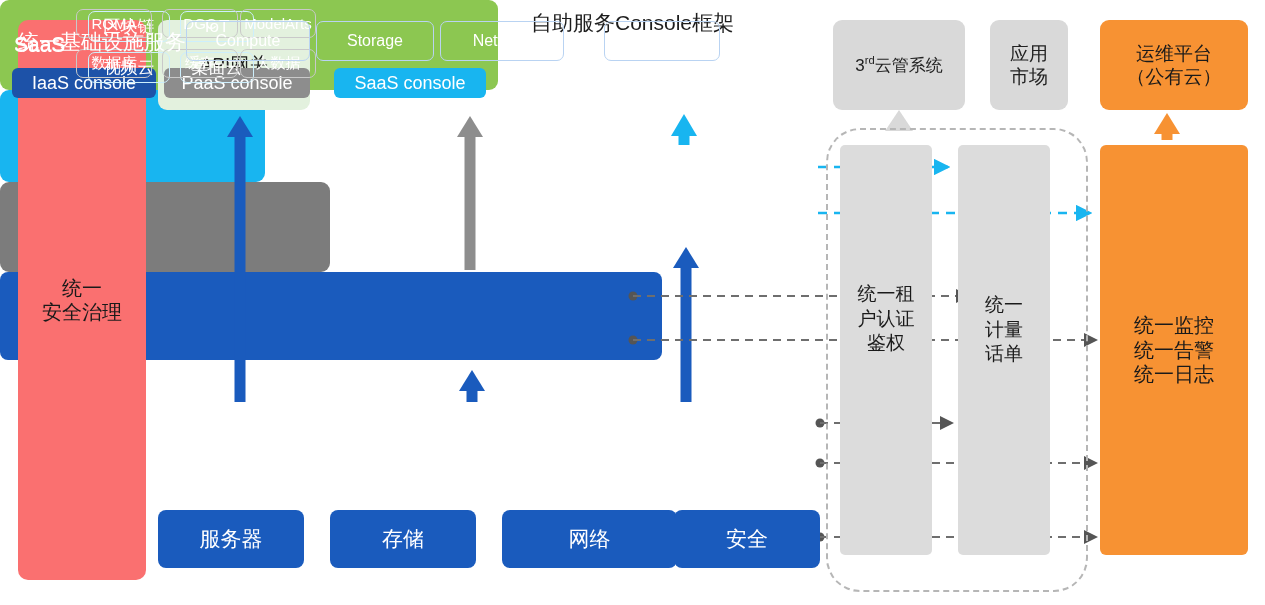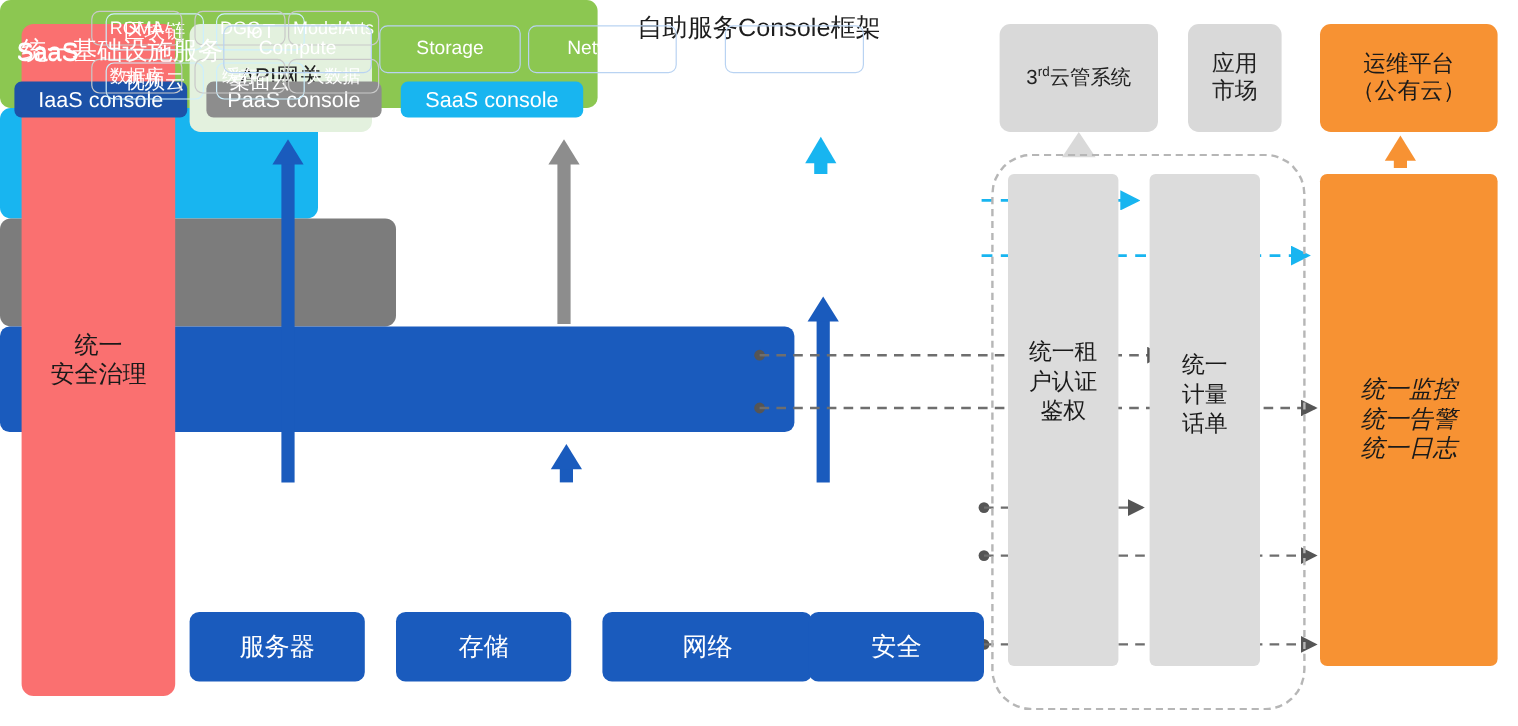--- a/index.html
+++ b/index.html
@@ -13,31 +13,31 @@
 
   
   #api-gw{left:158px;top:20px;width:152px;height:90px;background:#e3f1de;color:#222;font-size:19px;border-radius:9px;}
 
   
   #console-frame{left:322px;top:20px;width:498px;height:90px;background:#8cc751;border-radius:9px;}
   #console-title{position:absolute;left:0;top:9px;width:100%;text-align:center;font-size:21px;color:#1d1d1d;}
   .console-chip{position:absolute;top:68px;height:30px;border-radius:6px;color:#fff;font-size:18px;
                 display:flex;align-items:center;justify-content:center;}
   #chip-iaas{left:12px;width:144px;background:#1d52a8;}
-  #chip-paas{left:172px;width:146px;background:#8d8d8d;}
+  #chip-paas{left:164px;width:146px;background:#8d8d8d;}
   #chip-saas{left:334px;width:152px;background:#18b5f0;}
 
   
   #third-cloud{left:833px;top:20px;width:132px;height:90px;background:#d9d9d9;color:#222;font-size:17px;border-radius:9px;}
   #app-market{left:990px;top:20px;width:78px;height:90px;background:#d9d9d9;color:#222;font-size:19px;border-radius:9px;}
   sup{font-size:0.66em;}
 
   
   #ops-top{left:1100px;top:20px;width:148px;height:90px;background:#f79233;color:#1a1a1a;font-size:19px;border-radius:9px;}
-  #ops-main{left:1100px;top:145px;width:148px;height:410px;background:#f79233;color:#1a1a1a;font-size:20px;border-radius:6px;font-style:italic;}
+  #ops-main{left:1100px;top:145px;width:148px;height:410px;background:#f79233;color:#1a1a1a;font-size:20px;border-radius:6px;}
 
   
   #shared-zone{position:absolute;left:826px;top:128px;width:262px;height:464px;
                border:2.5px dashed #b6b6b6;border-radius:34px;box-sizing:border-box;}
   .grey-col{position:absolute;background:#dcdcdc;border-radius:5px;}
   #col-auth{left:840px;top:145px;width:92px;height:410px;}
   #col-meter{left:958px;top:145px;width:92px;height:410px;}
   .col-label{position:absolute;width:100%;text-align:center;font-size:19px;color:#1a1a1a;line-height:1.3;}
   #col-auth .col-label{top:137px;}
   #col-meter .col-label{top:148px;}

